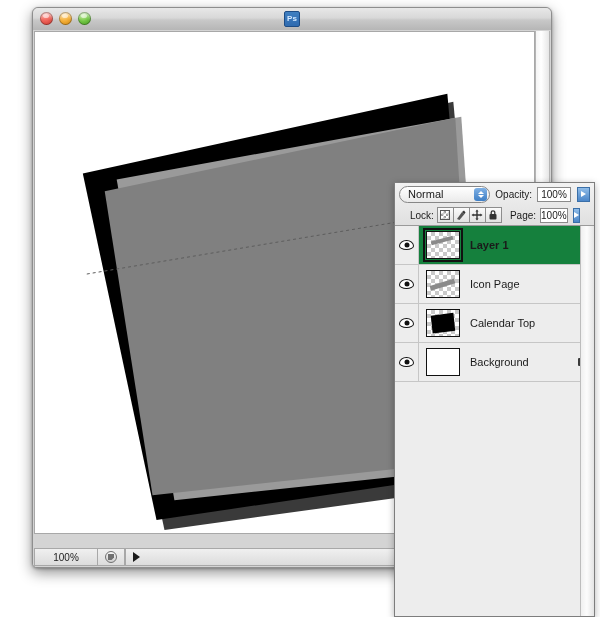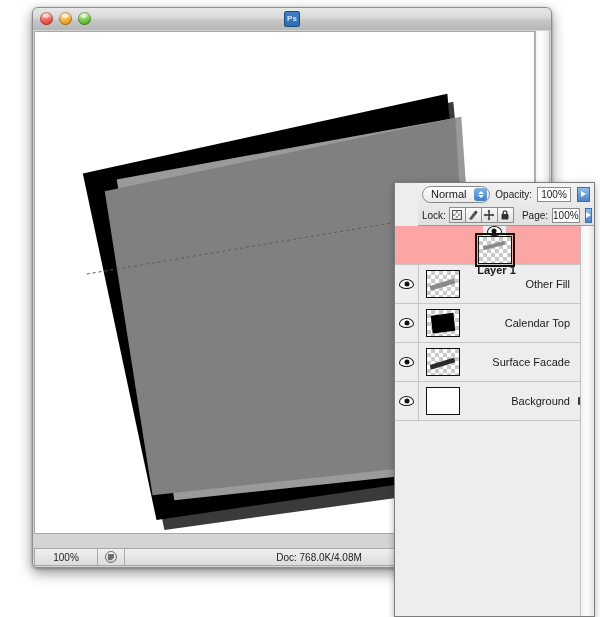--- a/index.html
+++ b/index.html
@@ -2,21 +2,21 @@
 <html><head>
 <meta charset="utf-8">
 <style>
   html, body {
     margin: 0; padding: 0;
     width: 600px; height: 617px;
     background: #ffffff;
     font-family: "Liberation Sans", sans-serif;
     overflow: hidden;
   }
-  #root { position: relative; width: 584px; height: 617px; background:#ffffff;text-align:right; }
+  #root { position: relative; width: 584px; height: 617px; background:#ffffff; }
 
   
   .doc-window {
     position: absolute; left: 32px; top: 7px;
     width: 520px; height: 561px;
     border-radius: 6px 6px 5px 5px;
     background: #d9d9d9;
     box-shadow: 0 5px 14px rgba(0,0,0,0.42), 0 1px 3px rgba(0,0,0,0.3);
     border: 1px solid #8e8e8e;
     box-sizing: border-box;
@@ -105,21 +105,20 @@
     background:#ededed;
     border:1px solid #7d7d7d;
     box-sizing:border-box;
     box-shadow: 0 2px 7px rgba(0,0,0,0.30);
     overflow:hidden;
     font-size:11px; color:#1a1a1a;
   }
   .panel-top {
     background: linear-gradient(to bottom,#f2f2f2,#e0e0e0);
     border-bottom:1px solid #9a9a9a;
-    margin-left:23px;
   }
   .row-mode { display:flex; align-items:center; height:22px; padding:0 4px; gap:5px; }
   .mode-select {
     flex:1; height:17px; position:relative;
     background: linear-gradient(to bottom,#ffffff,#eaeaea);
     border:1px solid #878787; border-radius:9px;
     display:flex; align-items:center; padding-left:8px;
     font-size:11px; box-sizing:border-box;
   }
   .mode-arrows {
@@ -137,21 +136,21 @@
     box-sizing:border-box;
   }
   .num-btn {
     width:13px; height:15px; margin-left:1px;
     background: linear-gradient(to bottom,#8fbce8,#4b86c9);
     border:1px solid #3a6fa8; box-sizing:border-box;
     display:flex; align-items:center; justify-content:center;
   }
   .tri-wr{width:0;height:0;border-left:5px solid #fff;border-top:3.5px solid transparent;border-bottom:3.5px solid transparent;}
 
-  .row-lock { display:flex; align-items:center; height:20px; padding:0 4px; gap:4px; }
+  .row-lock { display:flex; align-items:center; height:20px; padding:0 15px; gap:4px; }
   .lock-group { display:flex; }
   .lock-btn {
     width:17px; height:16px; border:1px solid #8d8d8d; margin-left:-1px;
     background: linear-gradient(to bottom,#fbfbfb,#e2e2e2);
     display:flex; align-items:center; justify-content:center; box-sizing:border-box;
   }
   .checker-sm {
     width:10px; height:10px; border:1px solid #555; box-sizing:border-box;
     background-image:
       linear-gradient(45deg,#9a9a9a 25%,transparent 25%,transparent 75%,#9a9a9a 75%),
@@ -159,21 +158,21 @@
     background-size:5px 5px; background-position:0 0,2.5px 2.5px; background-color:#fff;
   }
   .spacer-fill { flex:1; }
 
   .layer-list { position:absolute; left:0; right:0; top:43px; bottom:0; background:#ededed; }
   .layer-row {
     display:flex; align-items:center; height:39px;
     border-bottom:1px solid #c6c6c6; box-sizing:border-box;
     background:#ededed;
   }
-  .layer-row.selected { background:#fca5a5;flex-direction:column; }
+  .layer-row.selected { background:#15803d; }
   .eye-cell {
     width:24px; height:100%; display:flex; align-items:center; justify-content:center;
     border-right:1px solid #c6c6c6; background:#ededed; box-sizing:border-box;
   }
   .eye {
     width:15px; height:10px; border-radius:50% 50% 50% 50% / 60% 60% 40% 40%;
     border:1.4px solid #111; position:relative; background:#fff; box-sizing:border-box;
   }
   .eye::after{ content:""; position:absolute; left:50%; top:50%;
     transform:translate(-50%,-50%); width:5px; height:5px; border-radius:50%; background:#111; }
@@ -237,21 +236,20 @@
         </svg>
       </div>
 
       <div class="vscroll"></div>
 
       <div class="statusbar">
         <div class="st-zoom">100%</div>
         <div class="st-icon">
           <div class="pg-glyph"></div>
         </div>
-        <div class="st-doc">Doc: 768.0K/4.08M</div>
         <div class="st-arrow">
           <div class="tri-r"></div>
         </div>
       </div>
 
     </div>
   </div>
 
   <div class="layers-panel">
 
@@ -319,52 +317,40 @@
         </div>
         <div class="layer-row">
           <div class="eye-cell">
             <div class="eye"></div>
           </div>
           <div class="thumb-cell">
             <div class="thumb"><svg viewBox="0 0 34 28" preserveAspectRatio="none">
                 <polygon points="3,16 29,8 30,13 4,21" fill="#8a8a8a"></polygon>
               </svg></div>
           </div>
-          <div class="layer-name">Other Fill</div>
+          <div class="layer-name">Icon Page</div>
           <div class="lock-cell"></div>
         </div>
         <div class="layer-row">
           <div class="eye-cell">
             <div class="eye"></div>
           </div>
           <div class="thumb-cell">
             <div class="thumb"><svg viewBox="0 0 34 28" preserveAspectRatio="none">
                 <polygon points="4,6 28,3 30,22 6,25" fill="#000"></polygon>
               </svg></div>
           </div>
           <div class="layer-name">Calendar Top</div>
           <div class="lock-cell"></div>
         </div>
         <div class="layer-row">
           <div class="eye-cell">
             <div class="eye"></div>
           </div>
           <div class="thumb-cell">
-            <div class="thumb"><svg viewBox="0 0 34 28" preserveAspectRatio="none">
-                <polygon points="3,17 29,9 30,14 4,22" fill="#2b2b2b"></polygon>
-              </svg></div>
-          </div>
-          <div class="layer-name">Surface Facade</div>
-          <div class="lock-cell"></div>
-        </div>
-        <div class="layer-row">
-          <div class="eye-cell">
-            <div class="eye"></div>
-          </div>
-          <div class="thumb-cell">
             <div class="thumb plain"></div>
           </div>
           <div class="layer-name ital">Background</div>
           <div class="lock-cell">
             <div class="lock-glyph"></div>
           </div>
         </div>
       </div>
     <div class="panel-vscroll"></div>
   </div>

